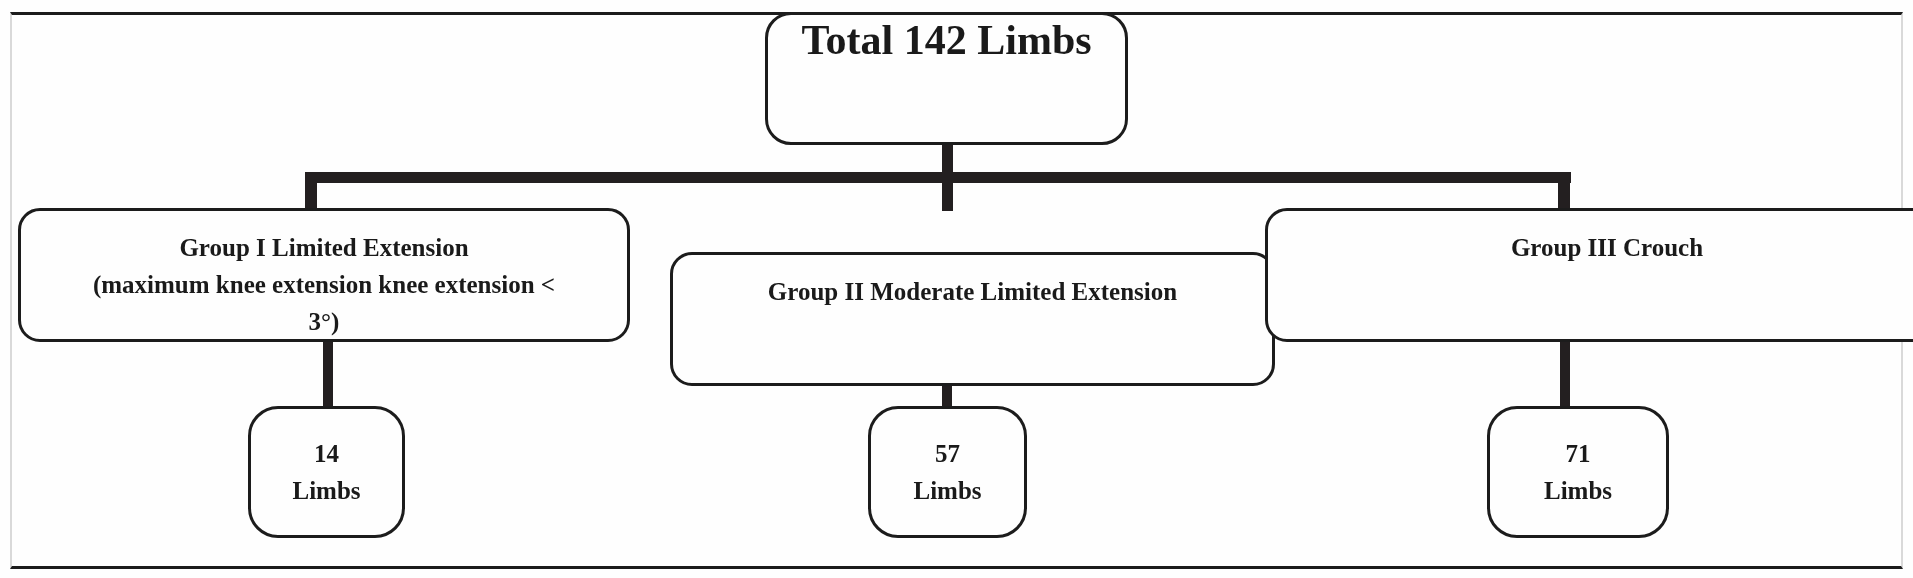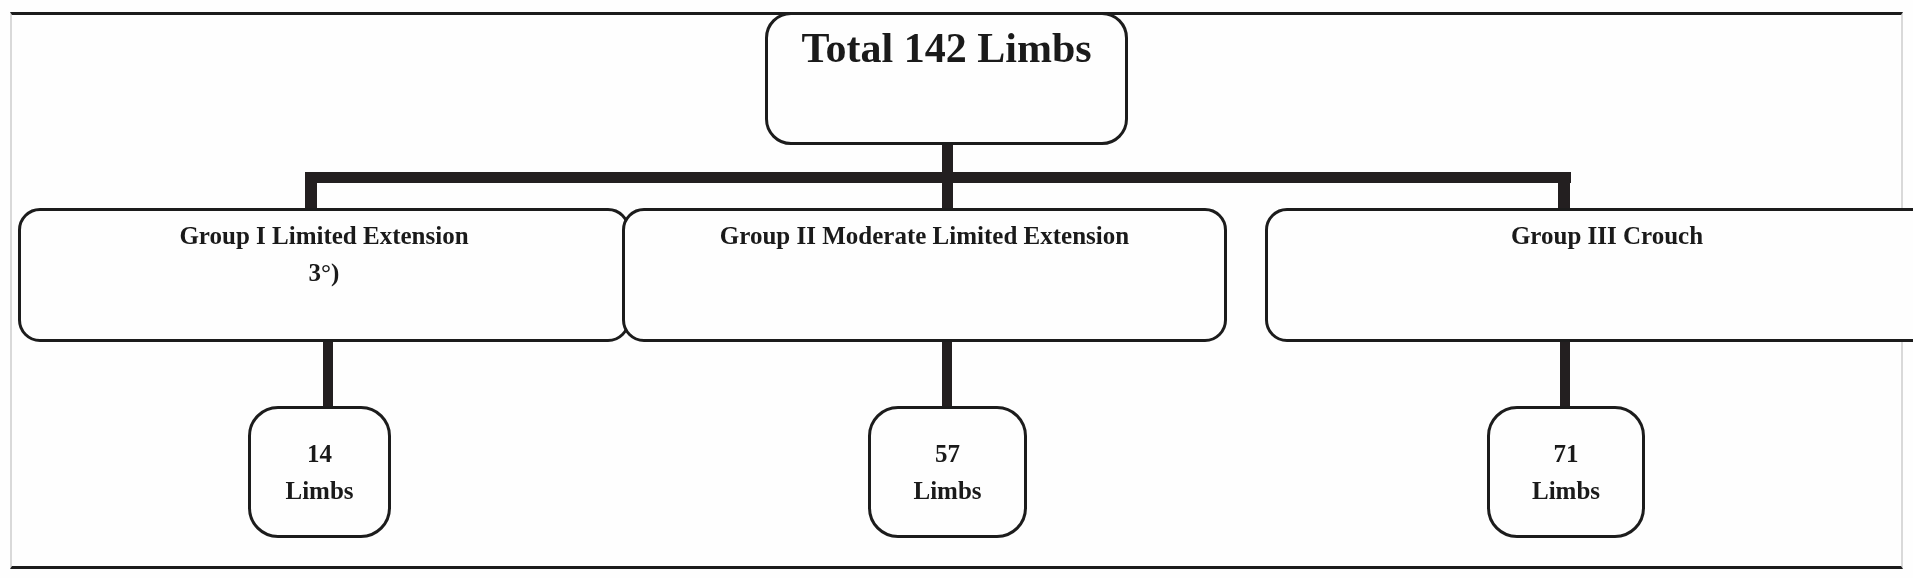--- a/index.html
+++ b/index.html
@@ -43,48 +43,47 @@
   }
   .root-box {
     left: 765px;
     top: 12px;
     width: 363px;
     height: 133px;
     border-radius: 26px;
     font-size: 42px;
     font-weight: 600;
     line-height: 50px;
-    padding-top: 8px;
   }
   .group-box {
     top: 208px;
     height: 134px;
     border-radius: 22px;
     font-size: 25px;
     font-weight: 600;
     line-height: 37px;
-    padding-top: 6px;
+    padding-top: 18px;
   }
   .group-box.g1 { left: 18px;   width: 612px; }
-  .group-box.g2 { left: 622px;  width: 605px; }
+  .group-box.g2 { left: 670px;  width: 605px; margin-top: 44px; }
   .group-box.g3 { left: 1265px; width: 684px; }
   .count-box {
     top: 406px;
     height: 132px;
     border-radius: 30px;
     font-size: 25px;
     font-weight: 600;
     line-height: 37px;
     display: flex;
     flex-direction: column;
     justify-content: center;
   }
-  .count-box.c1 { left: 248px;  width: 143px; }
+  .count-box.c1 { left: 248px;  width: 157px; }
   .count-box.c2 { left: 868px;  width: 159px; }
-  .count-box.c3 { left: 1487px; width: 158px; }
+  .count-box.c3 { left: 1487px; width: 182px; }
   .box-line { white-space: nowrap; }
 </style>
 </head>
 <body>
 
 <div id="stage">
 
   <div class="frame"></div>
 
   <div class="conn" style="left:942px; top:143px; width:11px; height:68px;"></div>
@@ -94,20 +93,21 @@
   <div class="conn" style="left:323px; top:339px; width:10px; height:69px;"></div>
   <div class="conn" style="left:942px; top:339px; width:10px; height:69px;"></div>
   <div class="conn" style="left:1560px; top:339px; width:10px; height:69px;"></div>
 
   <div class="node root-box">
     <div class="box-line">Total 142 Limbs</div>
   </div>
 
   <div class="node group-box g1">
     <div class="box-line">Group I Limited Extension</div>
+    <div class="box-line">(maximum knee extension knee extension &lt;</div>
     <div class="box-line">3°)</div>
   </div>
 
   <div class="node group-box g2">
     <div class="box-line">Group II Moderate Limited Extension</div>
   </div>
 
   <div class="node group-box g3">
     <div class="box-line">Group III Crouch</div>
   </div>

